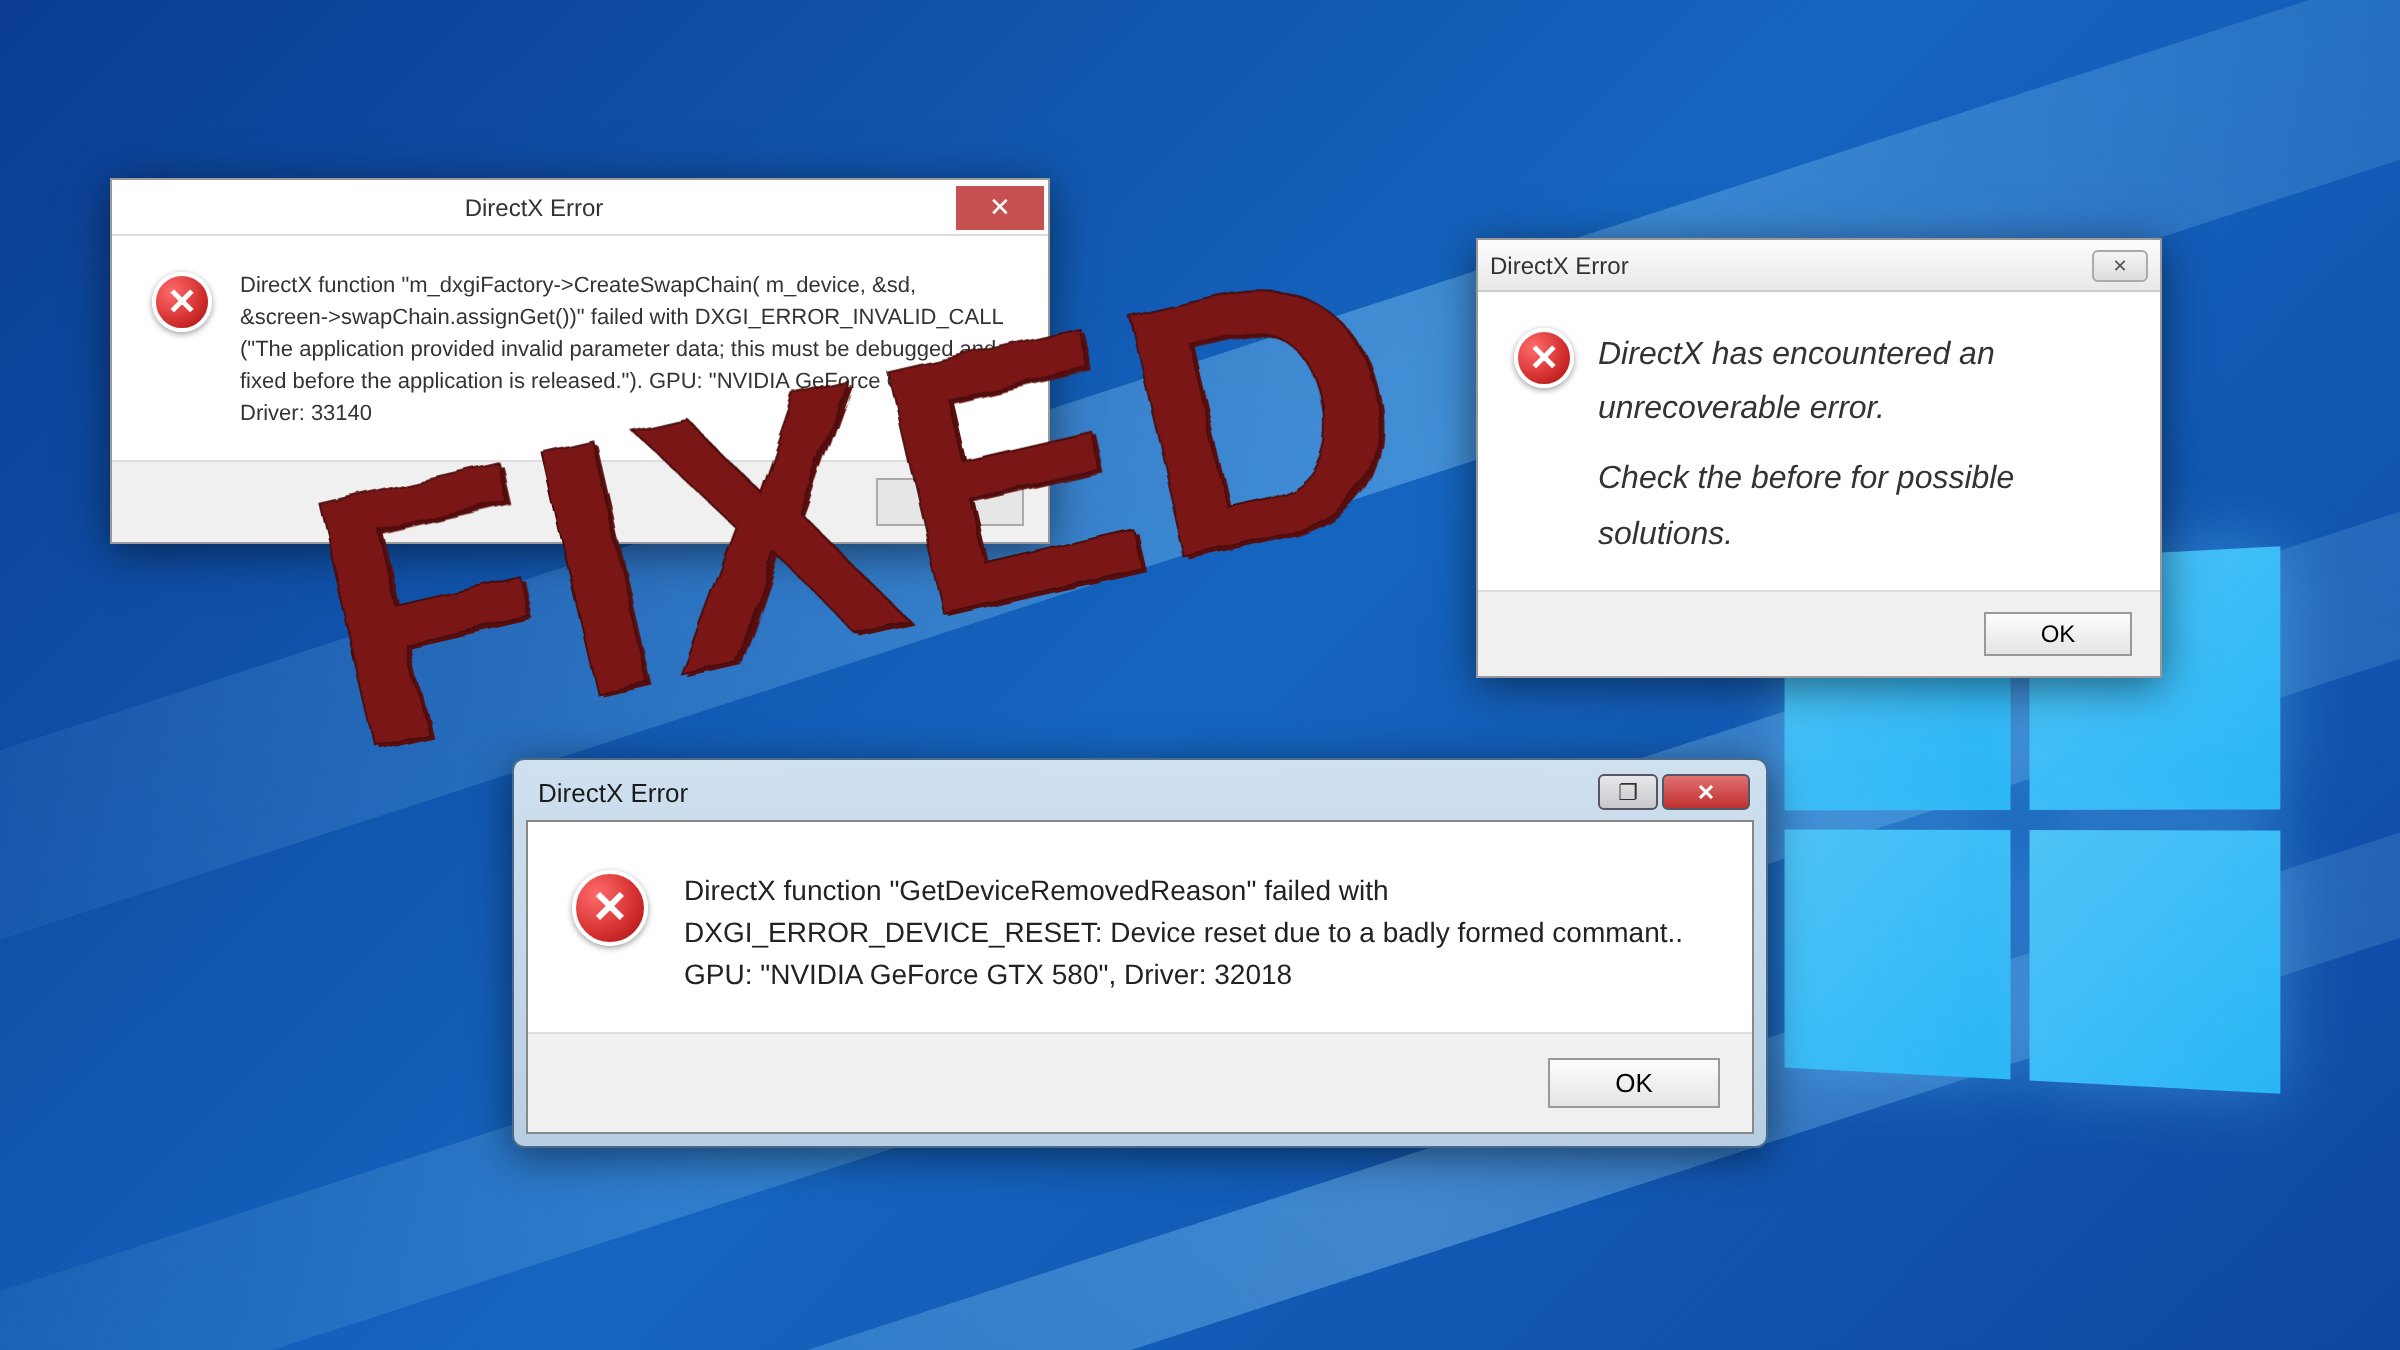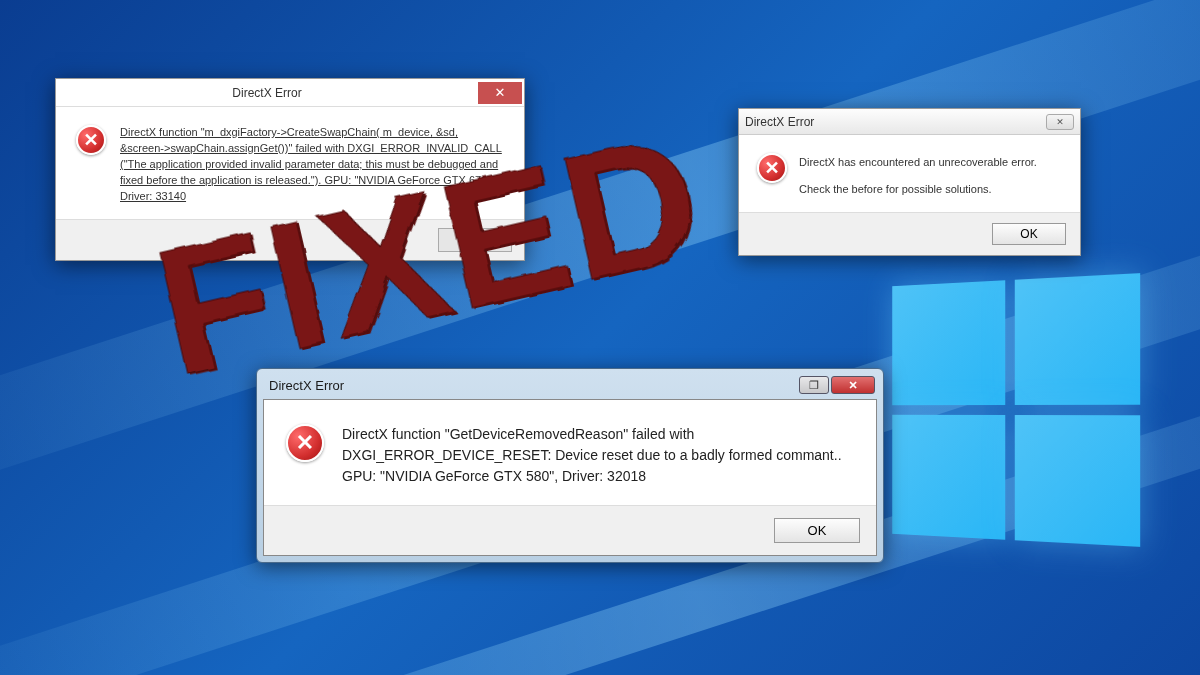--- a/index.html
+++ b/index.html
@@ -39,20 +39,21 @@
       background: linear-gradient(135deg, #4fc3f7, #29b6f6);
       box-shadow: 0 0 30px rgba(100,200,255,0.4);
     }
     
     
     .dialog {
       position: absolute;
       background: #f0f0f0;
       border: 1px solid #999;
       box-shadow: 0 4px 20px rgba(0,0,0,0.5);
+      margin-top: 11px;
     }
     
     
     .d1 { left: 55px; top: 78px; width: 470px; }
     .d1 .titlebar {
       background: #fff;
       height: 28px;
       display: flex;
       align-items: center;
       position: relative;
@@ -61,21 +62,21 @@
     .d1 .title { flex: 1; text-align: center; font-size: 12px; color: #333; }
     .d1 .close {
       width: 44px; height: 22px;
       background: #c75050;
       color: #fff;
       display: flex; align-items: center; justify-content: center;
       font-size: 13px;
       margin-right: 2px;
     }
     .d1 .body { padding: 18px 20px 14px 20px; display: flex; gap: 14px; background: #fff; }
-    .d1 .msg { font-size: 11px; color: #333; line-height: 1.45; text-decoration: underline; }
+    .d1 .msg { font-size: 11px; color: #333; line-height: 1.45; }
     .d1 .footer { padding: 8px 12px; background: #f0f0f0; border-top: 1px solid #ddd; text-align: right; }
     
     
     .d2 { left: 738px; top: 108px; width: 343px; }
     .d2 .titlebar {
       background: linear-gradient(#fdfdfd, #e8e8e8);
       height: 26px;
       display: flex;
       align-items: center;
       padding: 0 6px;
@@ -85,21 +86,21 @@
     .d2 .closeV {
       width: 28px; height: 16px;
       background: linear-gradient(#f5f5f5, #ddd);
       border: 1px solid #aaa;
       border-radius: 3px;
       font-size: 9px;
       display: flex; align-items: center; justify-content: center;
       color: #555;
     }
     .d2 .body { padding: 18px 18px 14px 18px; display: flex; gap: 12px; background: #fff; }
-    .d2 .msg { font-size: 11px; color: #333; line-height: 1.7; }
+    .d2 .msg { font-size: 16px; color: #333; line-height: 1.7; font-style: italic; }
     .d2 .footer { padding: 10px 14px; background: #f0f0f0; border-top: 1px solid #ddd; text-align: right; }
     
     
     .d3 {
       left: 256px; top: 368px; width: 628px;
       border: 1px solid #4a6a8a;
       border-radius: 6px;
       background: linear-gradient(#cfe0ef, #b8cfe3);
       padding: 6px;
     }

